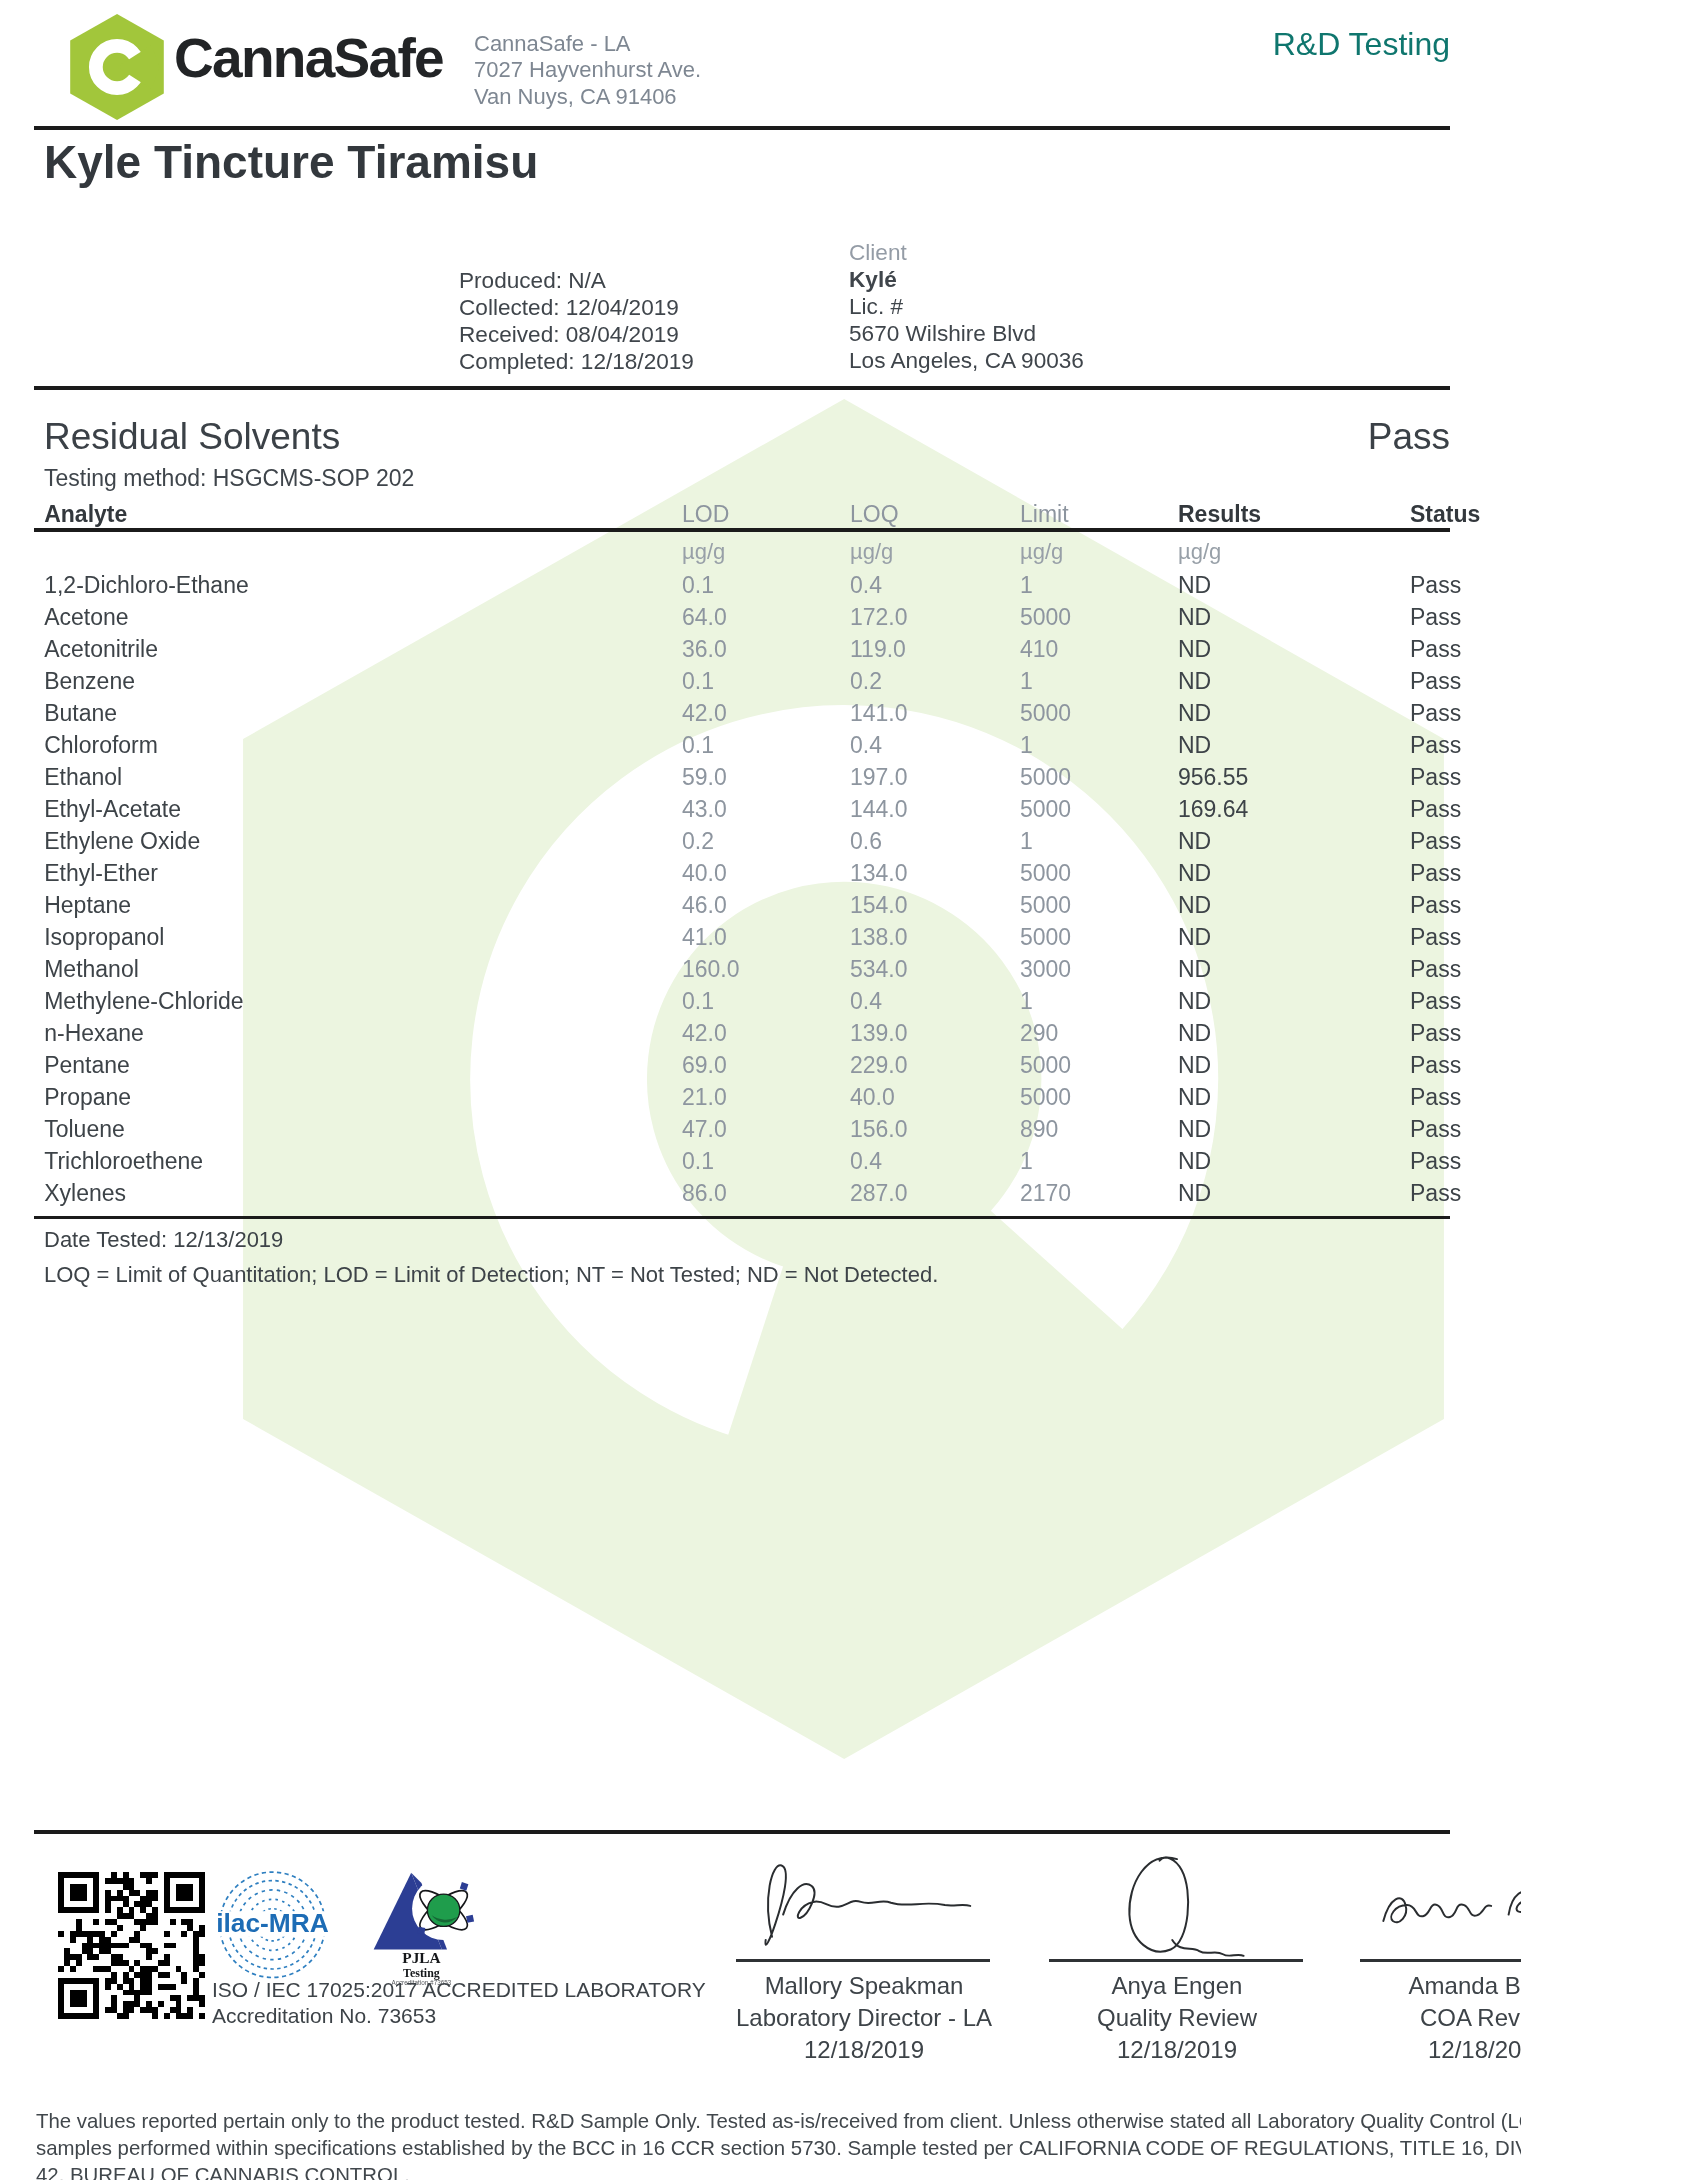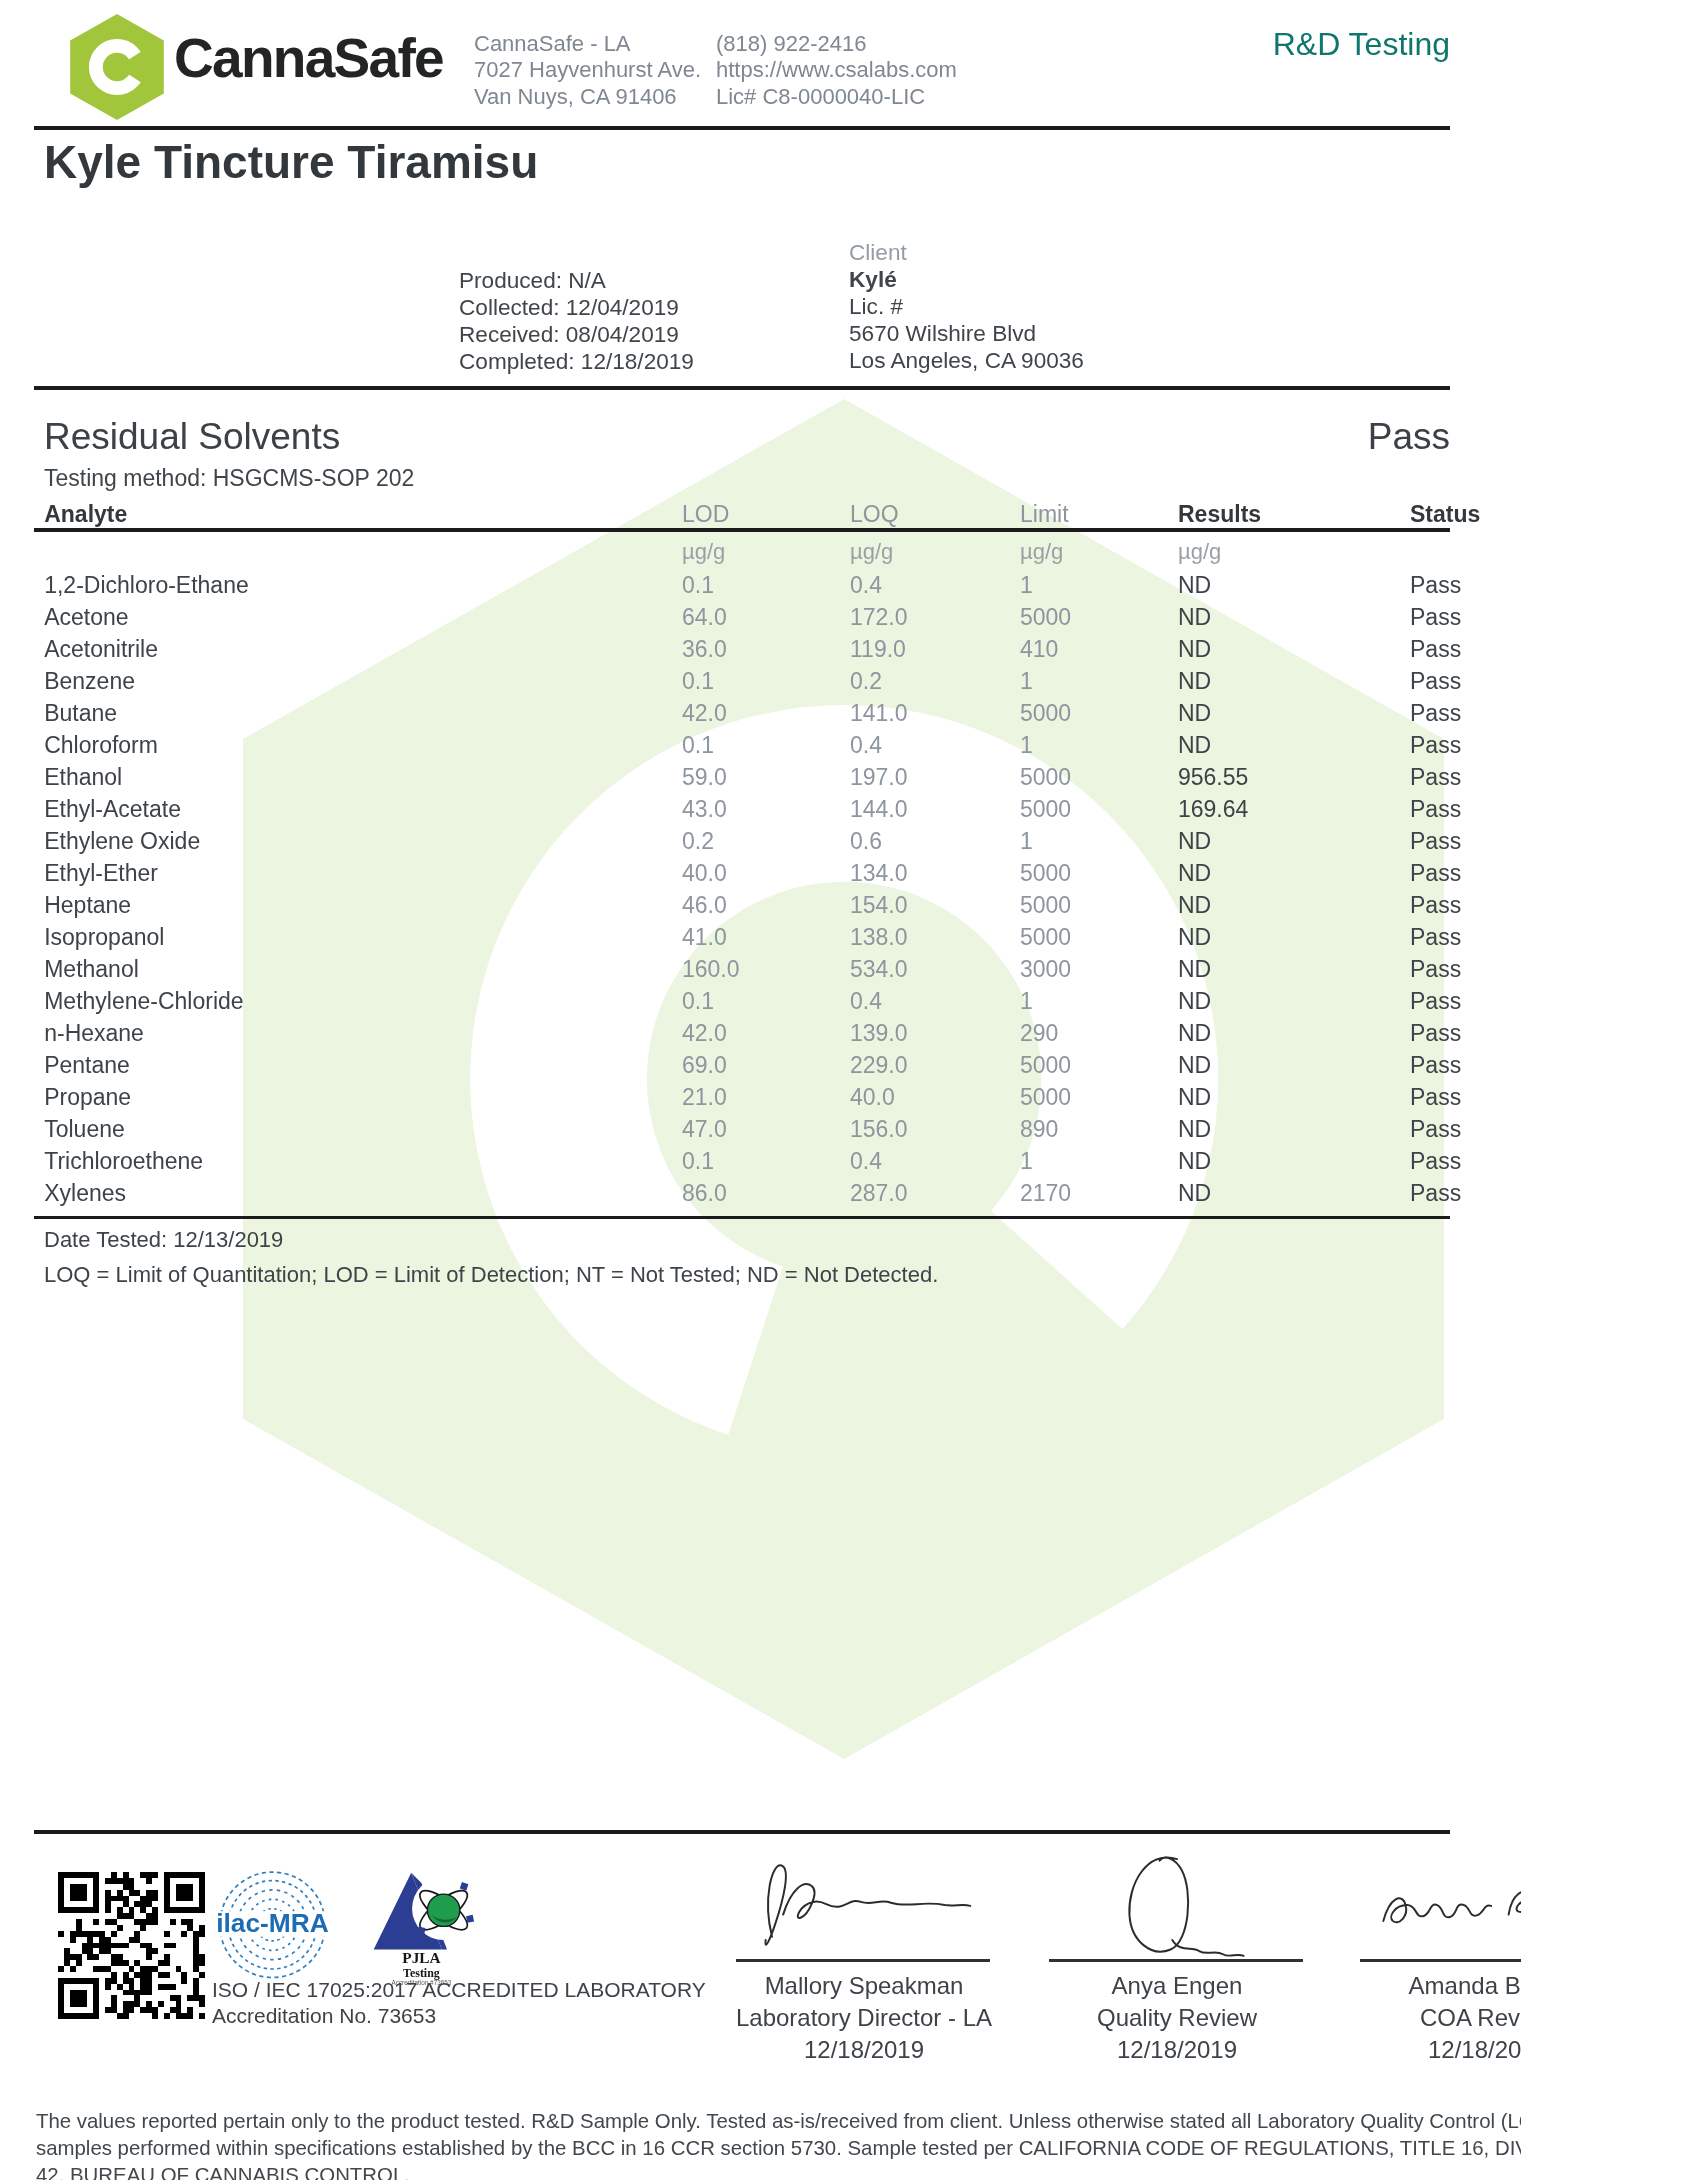--- a/index.html
+++ b/index.html
@@ -79,25 +79,20 @@
     <polygon points="44.2,0 88.3,25 88.3,75 44.2,100 0,75 0,25" fill="#a2c63b"></polygon>
     <circle cx="44.2" cy="50" r="20" fill="none" stroke="#ffffff" stroke-width="13"></circle>
     <polygon points="44.2,50 76.7,29.2 84.2,50 76.7,70.8" fill="#a2c63b"></polygon>
   </svg>
   <div class="abs brand-wordmark">CannaSafe</div>
 
   <div class="abs lab-col lab-col1">
       <div class="info-line">CannaSafe - LA</div>
       <div class="info-line">7027 Hayvenhurst Ave.</div>
       <div class="info-line">Van Nuys, CA 91406</div>
-    </div>
-  <div class="abs lab-col lab-col2">
-      <div class="info-line">(818) 922-2416</div>
-      <div class="info-line">https://www.csalabs.com</div>
-      <div class="info-line">Lic# C8-0000040-LIC</div>
     </div>
 
   <div class="abs rd-testing">R&amp;D Testing</div>
 
   <div class="rule" style="top:126px;"></div>
 
   <div class="abs sample-title">Kyle Tincture Tiramisu</div>
   <div class="abs info-col info-col2">
       <div class="info-line">Produced: N/A</div>
       <div class="info-line">Collected: 12/04/2019</div>

